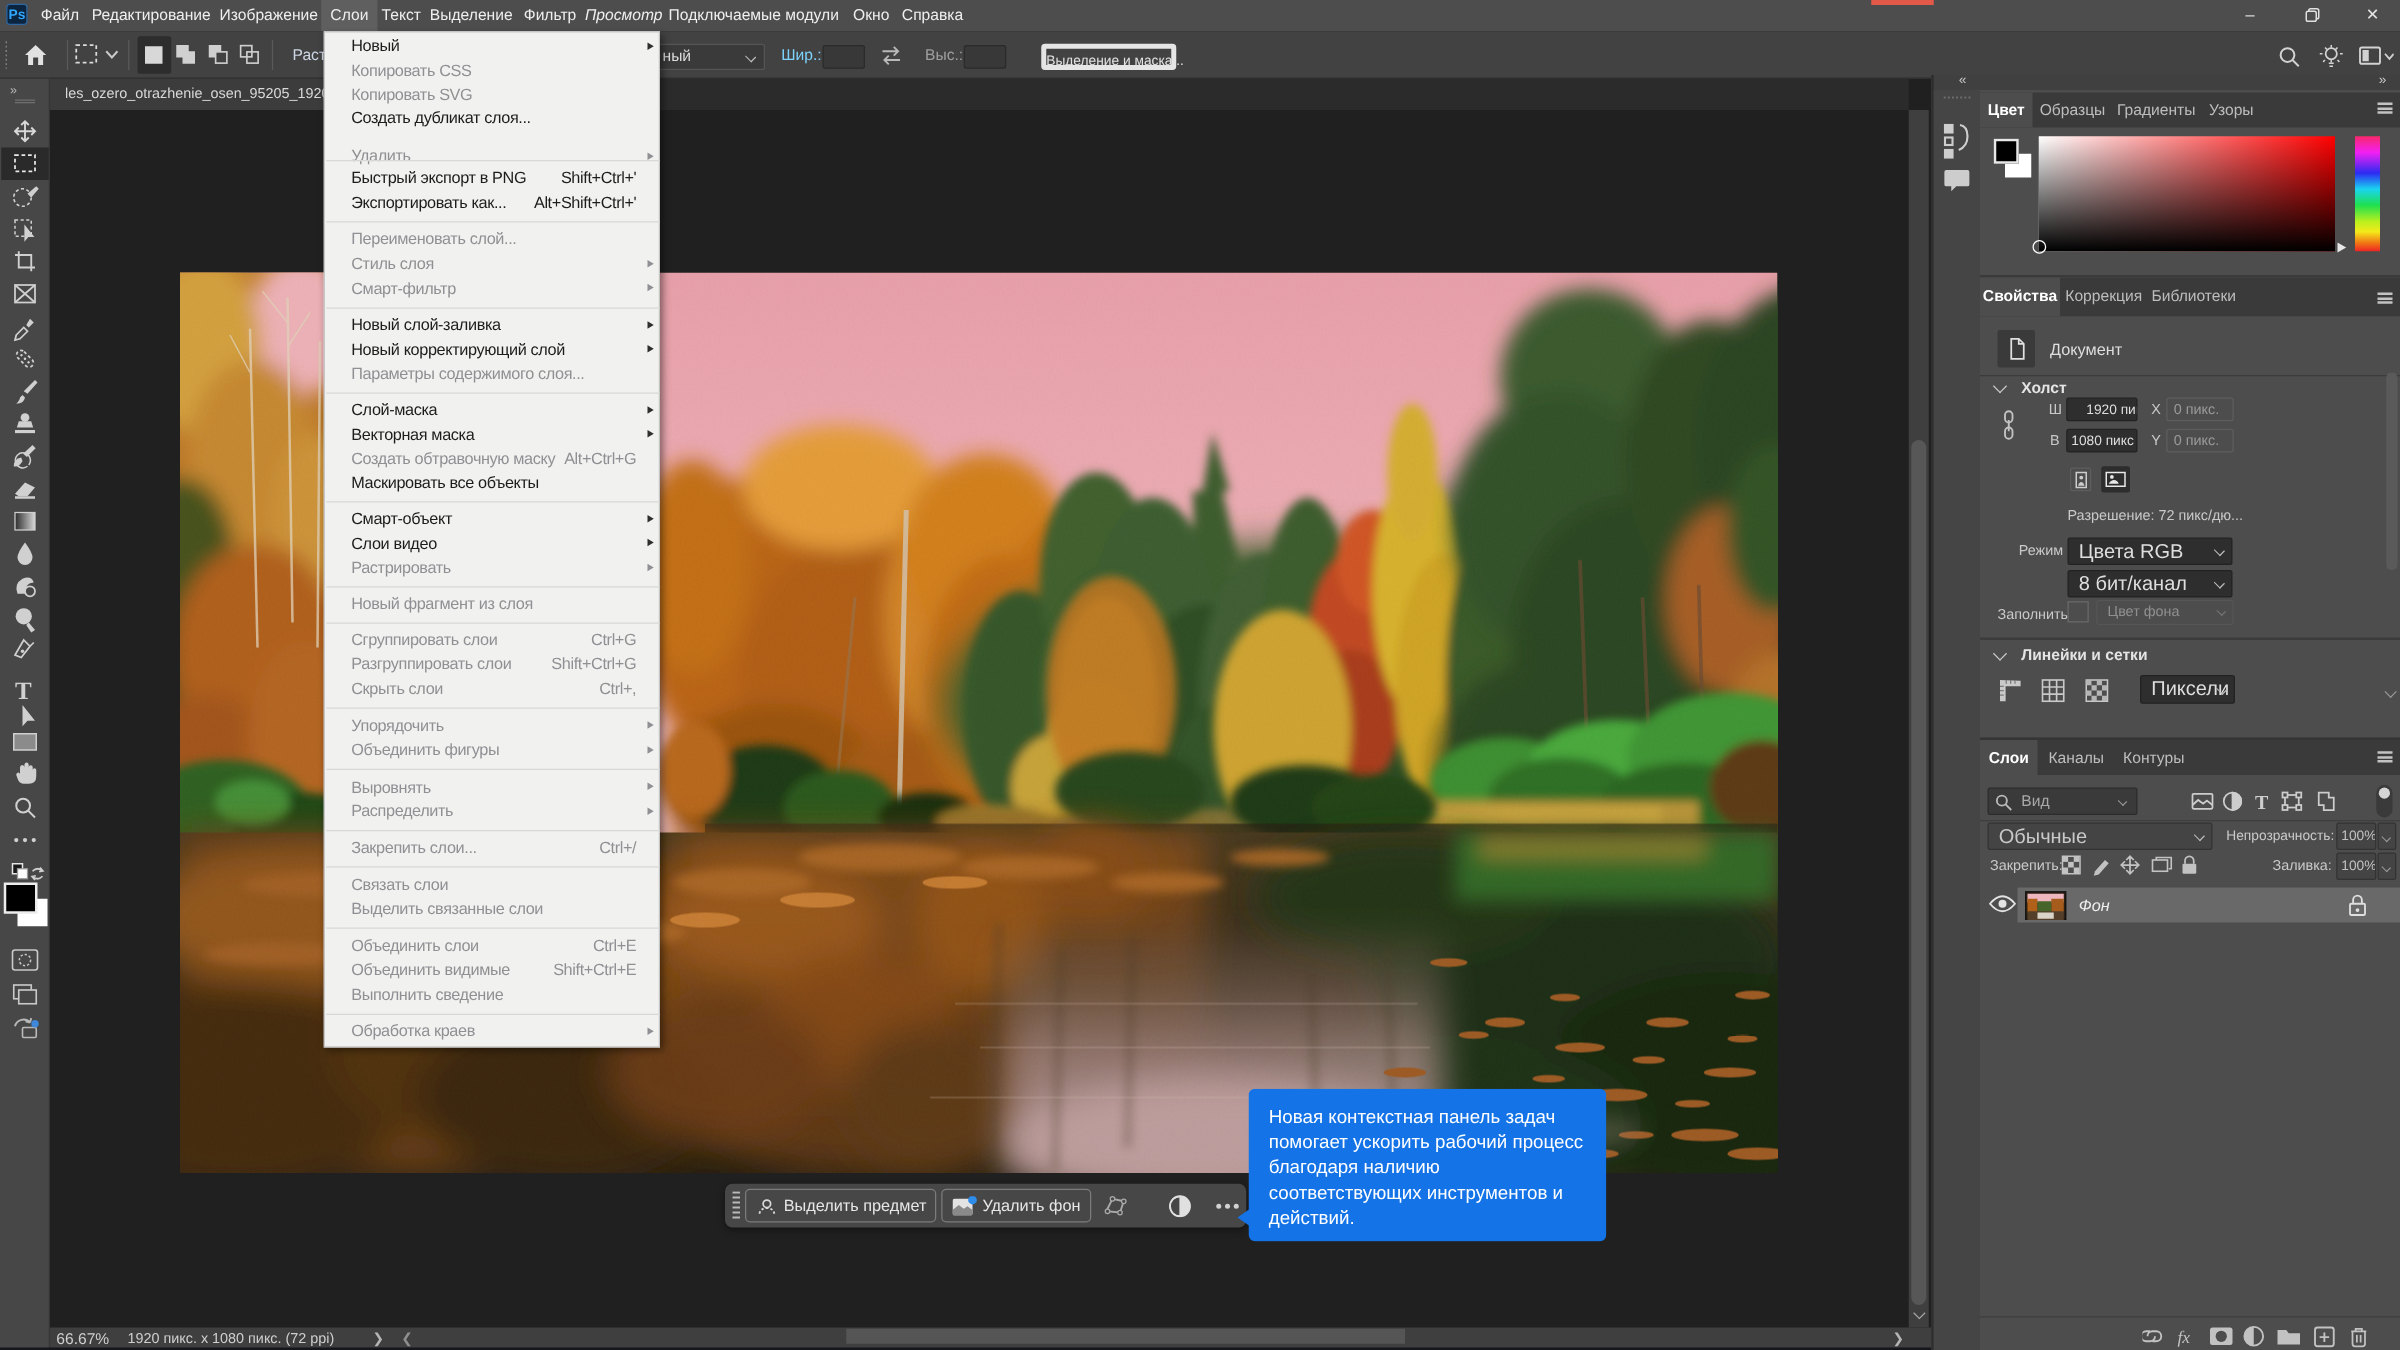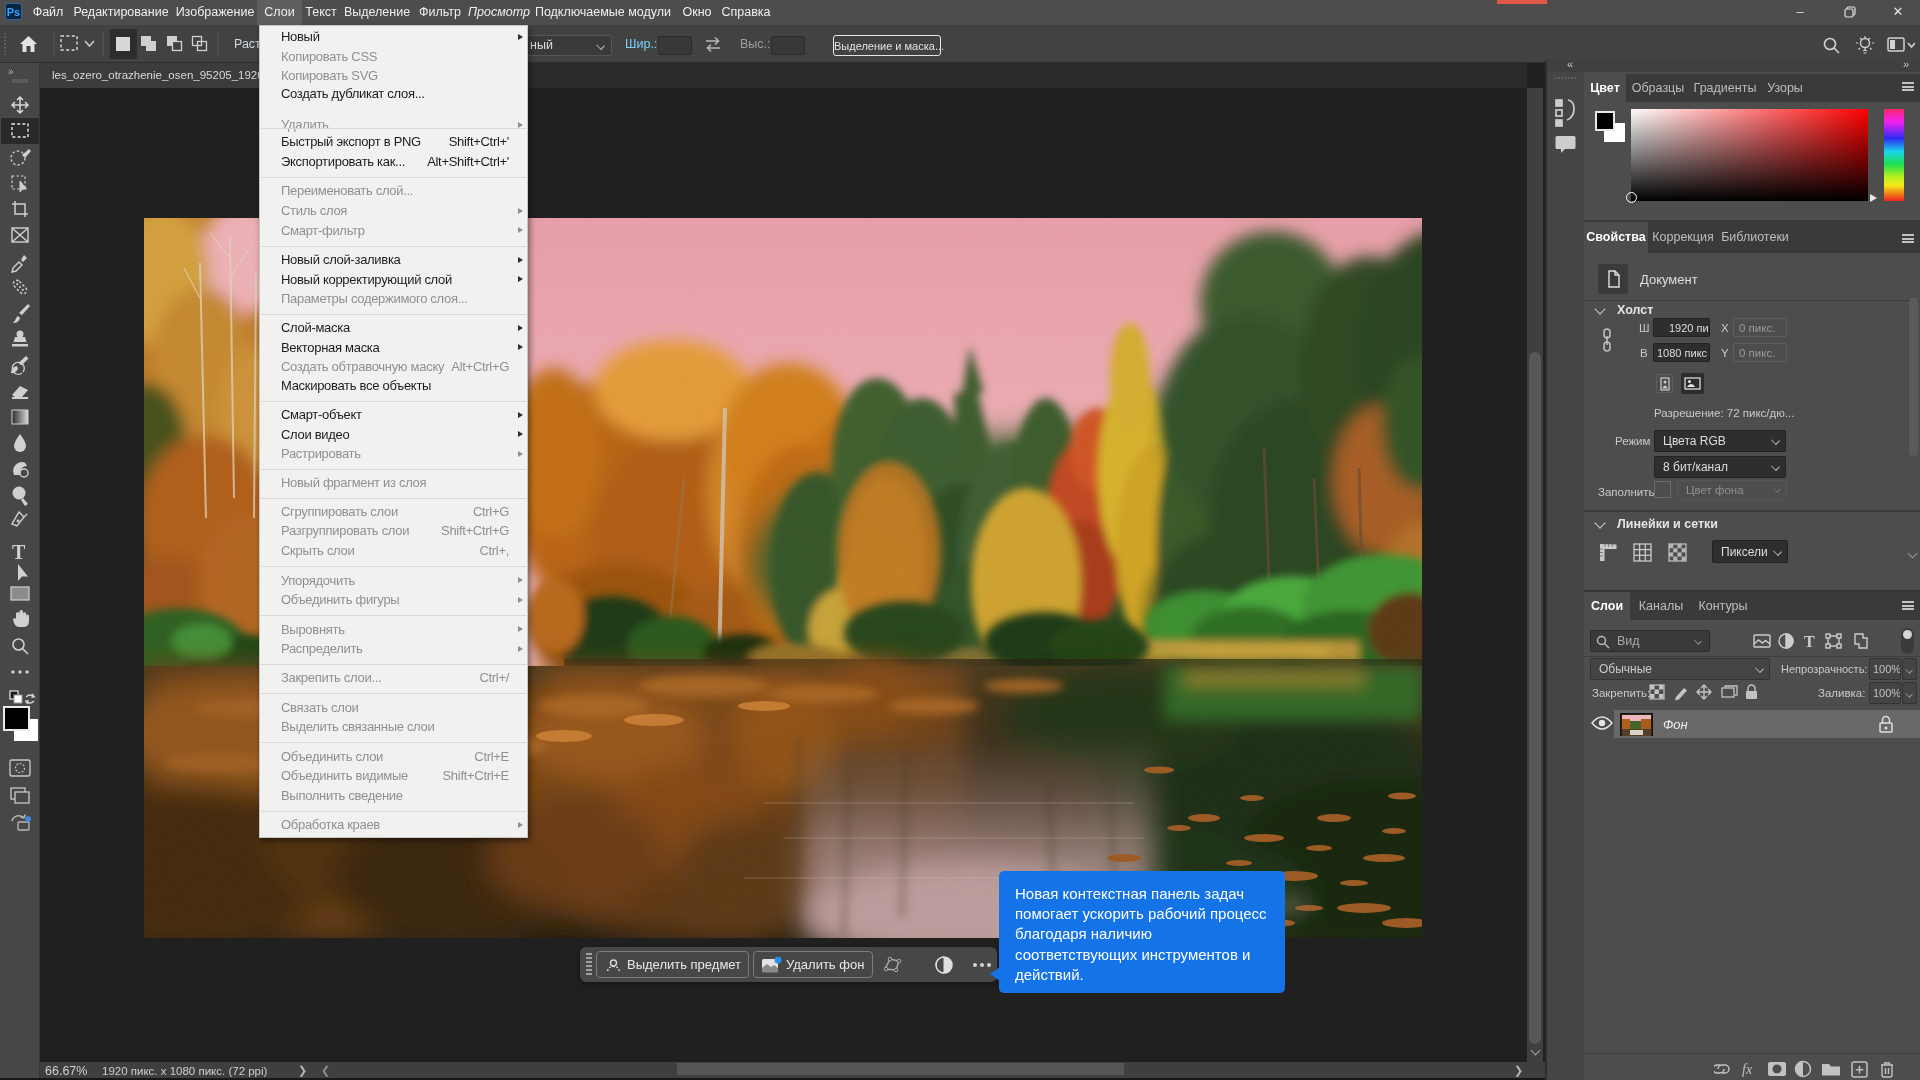--- a/index.html
+++ b/index.html
@@ -31,21 +31,21 @@
 .mrow.dis{color:#909094;}
 .mrow.dis .ar{border-left-color:#909094;}
 .msep{position:absolute;left:1px;width:267px;height:1px;background:#d8d8d6;}
 
 #rbay{left:1545px;top:60px;width:375px;height:1020px;background:#4a4a4a;}
 .panel-tabs{position:absolute;background:#3a3a3a;}
 .ptab{position:absolute;top:0;height:100%;font-size:12.5px;color:#bdbdbd;text-align:center;}
 .ptab.act{background:#4d4d4d;color:#fff;font-weight:bold;}
 .hamb{position:absolute;width:12px;height:9px;border-top:2px solid #c2c2c2;border-bottom:2px solid #c2c2c2;}
 .hamb:after{content:"";position:absolute;left:0;top:1.5px;width:12px;height:2px;background:#c2c2c2;}
-.drop{position:absolute;background:#2e2e2e;border:1px solid #222;border-radius:2px;color:#dedede;font-size:12px;white-space:nowrap;overflow:hidden;}
+.drop{position:absolute;background:#2e2e2e;border:1px solid #222;border-radius:2px;color:#dedede;font-size:16px;white-space:nowrap;overflow:hidden;}
 .drop .chv{position:absolute;right:6px;top:50%;margin-top:-4px;width:7px;height:7px;border-right:1.6px solid #bbb;border-bottom:1.6px solid #bbb;transform:rotate(45deg) scale(1,.8);}
 .plabel{position:absolute;color:#c9c9c9;font-size:11.5px;white-space:nowrap;}
 
 #dlg{left:1297px;top:71px;width:254px;height:204px;background:#2b2b2b;color:#e8e8e8;box-shadow:0 3px 10px rgba(0,0,0,.5);}
 
 #btip{left:999px;top:871px;width:286px;height:122px;background:#1473e6;border-radius:5px;color:#fff;font-size:15px;}
 #btip .tail{position:absolute;left:-9px;top:96px;width:0;height:0;border-right:10px solid #1473e6;border-top:7px solid transparent;border-bottom:7px solid transparent;}
 
 #taskbar{left:580px;top:947px;width:417px;height:35px;background:#474747;border-radius:6px;box-shadow:0 2px 6px rgba(0,0,0,.4);}
 .tbtn{position:absolute;top:4px;height:27px;border:1px solid #7c7c7c;border-radius:4px;color:#e7e7e7;font-size:13px;line-height:25px;}
@@ -362,21 +362,21 @@
       <span class="abs" style="left:5px;top:2px;color:#dcdcdc;">ный</span>
       <div class="abs" style="right:7px;top:6px;width:7px;height:7px;border-right:1.6px solid #bbb;border-bottom:1.6px solid #bbb;transform:rotate(45deg) scale(1,.8);"></div>
     </div>
     <span class="abs" style="left:625px;top:12px;color:#7dd3fc;">Шир.:</span>
     <div class="obox" style="left:658px;top:11px;width:34px;height:19px;"></div>
     <svg class="abs" style="left:702px;top:11px;" width="22" height="17" viewBox="0 0 22 17">
       <path d="M4 5 h12 m-3 -3.5 l3.5 3.5 l-3.5 3.5 M18 12 h-12 m3 -3.5 l-3.5 3.5 l3.5 3.5" stroke="#b9b9b9" stroke-width="1.5" fill="none"></path>
     </svg>
     <span class="abs" style="left:740px;top:12px;color:#9f9f9f;">Выс.:</span>
     <div class="obox" style="left:771px;top:11px;width:34px;height:19px;"></div>
-    <div class="abs" style="left:833px;top:10px;width:108px;height:21px;border:1px solid #e5e5e5;border-radius:3px;color:#e2e2e2;text-align:center;line-height:20px;font-size:11px;white-space:nowrap;">Выделение и маска...</div>
+    <div class="abs" style="left:833px;top:10px;width:108px;height:21px;border:4px solid #e5e5e5;border-radius:3px;color:#e2e2e2;text-align:center;line-height:20px;font-size:11px;white-space:nowrap;">Выделение и маска...</div>
     <svg class="abs" style="left:1820px;top:10px;" width="95" height="20" viewBox="0 0 95 20">
       <g fill="none" stroke="#d2d2d2" stroke-width="1.6">
         <circle cx="10" cy="9" r="5.5"></circle>
           <line x1="14" y1="13" x2="19" y2="18"></line>
       </g>
       <g fill="none" stroke="#d2d2d2" stroke-width="1.4">
         <circle cx="45" cy="8" r="4.5"></circle>
         <path d="M45 1 v2.2 M45 13 v2 M38 8 h-2.2 M54.2 8 H52 M40 3 l1.5 1.5 M50 13 l1.5 1.5 M50 3 l-1.5 1.5 M40 13 l-1.5 1.5" stroke-width="1.2"></path>
         <path d="M43 15.5 h4 M43.6 18 h2.8" stroke-width="1.2"></path>
       </g>

